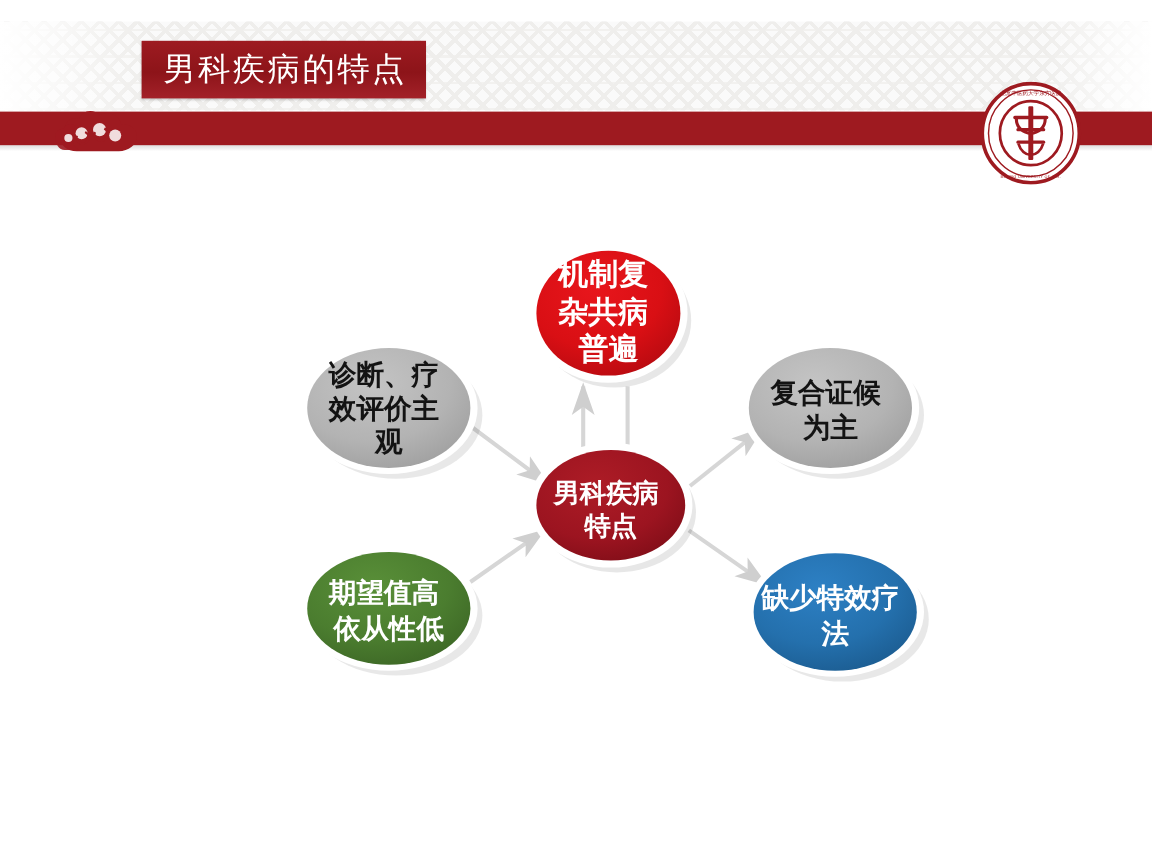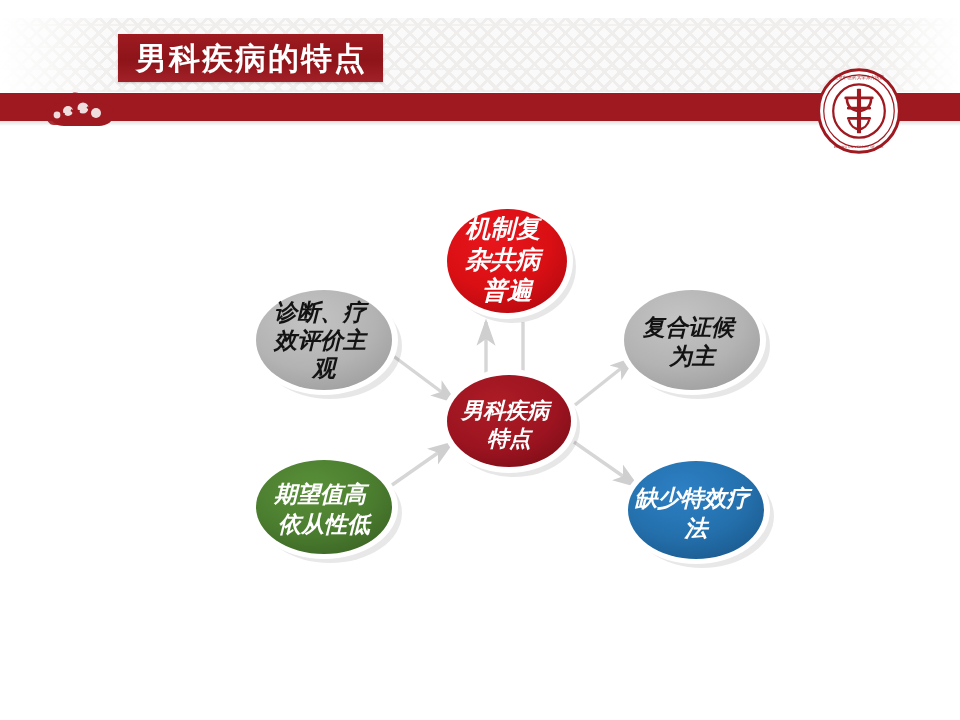--- a/index.html
+++ b/index.html
@@ -78,39 +78,39 @@
     left: 118px; top: 34px;
     height: 48px;
     padding: 0 16px 0 18px;
     background: linear-gradient(to bottom, #9d1b21 0%, #8d1419 55%, #a32129 100%);
     display: flex;
     align-items: center;
     box-shadow: 0 1px 2px rgba(0,0,0,0.2);
   }
   .title-text {
     color: #ffffff;
-    font-size: 31px;
-    font-weight: bold;
+    font-size: 27px;
+    font-weight: normal;
     letter-spacing: 2px;
     font-family: "DejaVu Serif", "Liberation Serif", serif;
     white-space: nowrap;
     line-height: 1;
   }
 
   .logo {
     position: absolute;
     left: 816px; top: 68px;
     width: 86px; height: 86px;
   }
 
   
   #diagram {
     position: absolute;
     left: 0; top: 150px;
-    width: 841px; height: 470px; font-style: italic;
+    width: 841px; height: 470px;
   }
   #diagram svg { display: block; }
 
   .node-label {
     font-family: "DejaVu Serif", "Liberation Serif", serif;
     font-weight: bold;
     text-anchor: middle;
   }
   .label-light { fill: #ffffff; }
   .label-dark  { fill: #131313; }

